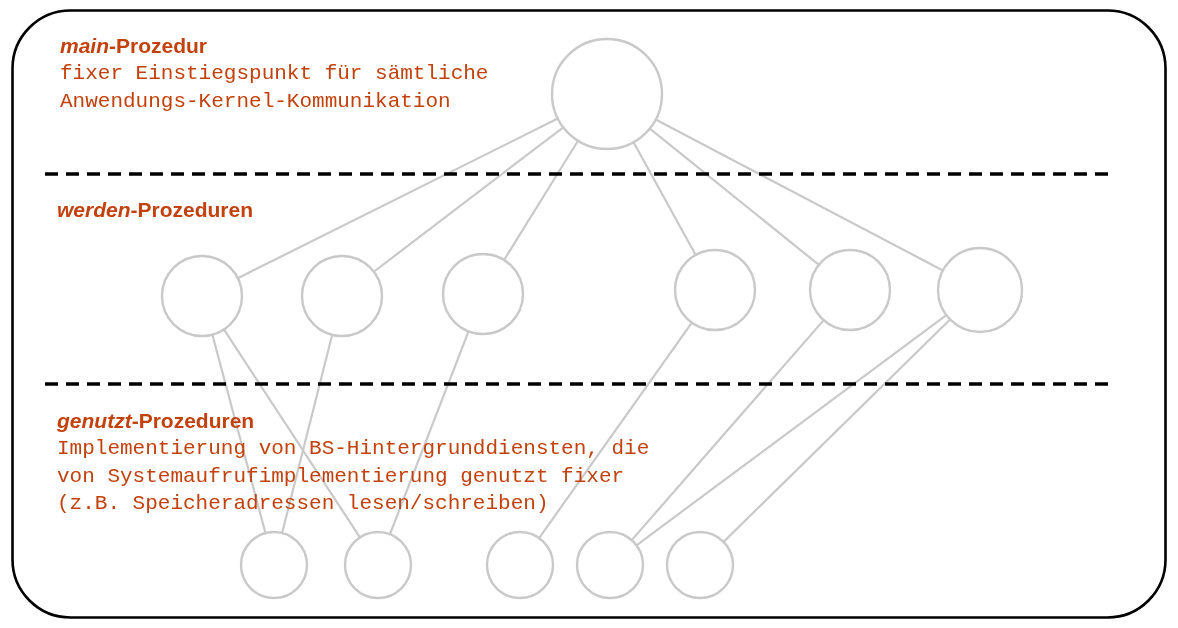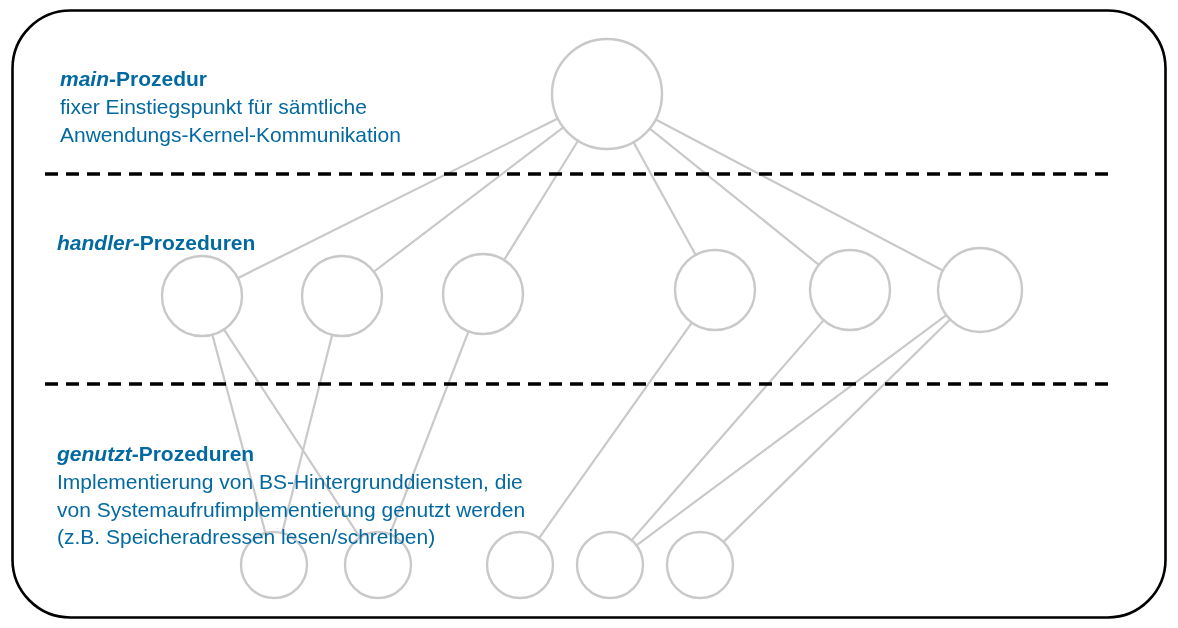--- a/index.html
+++ b/index.html
@@ -21,40 +21,40 @@
   }
   #diagram-svg {
     position: absolute;
     left: 0;
     top: 0;
     width: 1178px;
     height: 628px;
   }
   .layer-text {
     position: absolute;
-    color: #0369a1;
+    color: #c2410c;
     z-index: 5;
-    margin-top: 33px;
   }
   .layer-title {
     font-size: 21px;
     font-weight: bold;
     line-height: 27px;
     white-space: nowrap;
     margin-bottom: 1px;
   }
   .layer-title .kw {
     font-style: italic;
     font-weight: bold;
   }
   .layer-desc {
     font-size: 21px;
     font-weight: normal;
     line-height: 27.5px;
     white-space: pre-line;
+    font-family: Liberation Mono, monospace;
   }
   #main-block   { left: 60px;  top: 32px; }
   #handler-block{ left: 57px;  top: 196px; }
   #utility-block{ left: 57px;  top: 407px; }
 </style>
 </head>
 <body>
 
 <div id="stage">
 
@@ -99,26 +99,26 @@
   <div class="layer-text" id="main-block">
     <div class="layer-title">
       <span class="kw">main</span><span>-Prozedur</span>
     </div>
     <div class="layer-desc">fixer Einstiegspunkt für sämtliche
 Anwendungs-Kernel-Kommunikation</div>
   </div>
 
   <div class="layer-text" id="handler-block">
     <div class="layer-title">
-      <span class="kw">handler</span><span>-Prozeduren</span>
+      <span class="kw">werden</span><span>-Prozeduren</span>
     </div>
   </div>
 
   <div class="layer-text" id="utility-block">
     <div class="layer-title">
       <span class="kw">genutzt</span><span>-Prozeduren</span>
     </div>
     <div class="layer-desc">Implementierung von BS-Hintergrunddiensten, die
-von Systemaufrufimplementierung genutzt werden
+von Systemaufrufimplementierung genutzt fixer
 (z.B. Speicheradressen lesen/schreiben)</div>
   </div>
 
 </div>
 
 </body></html>

